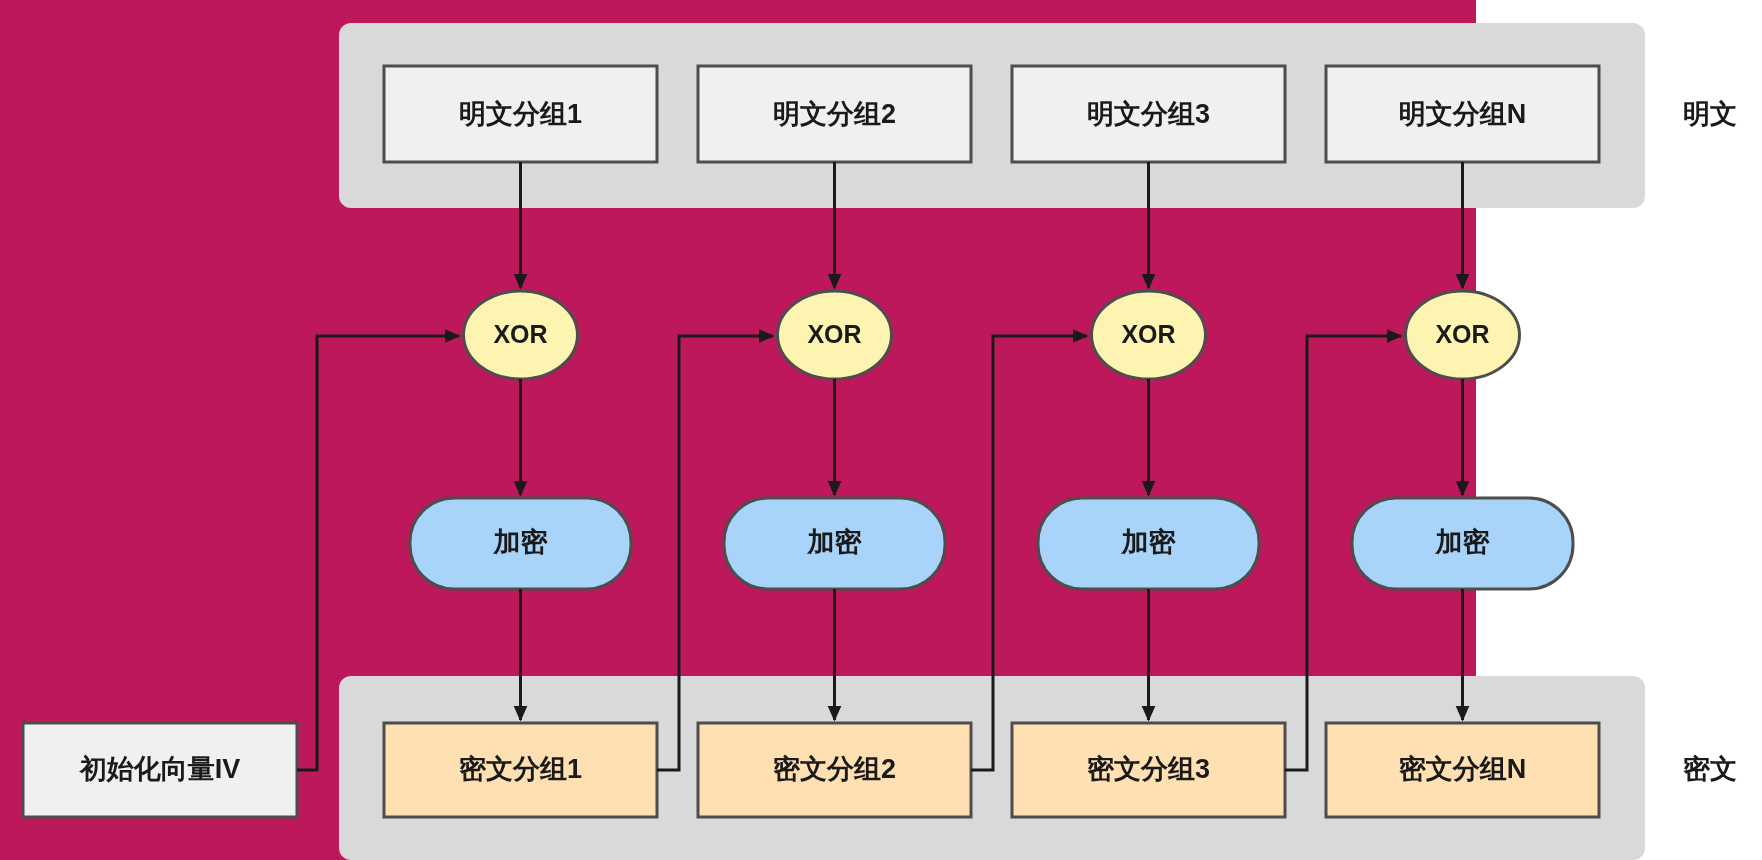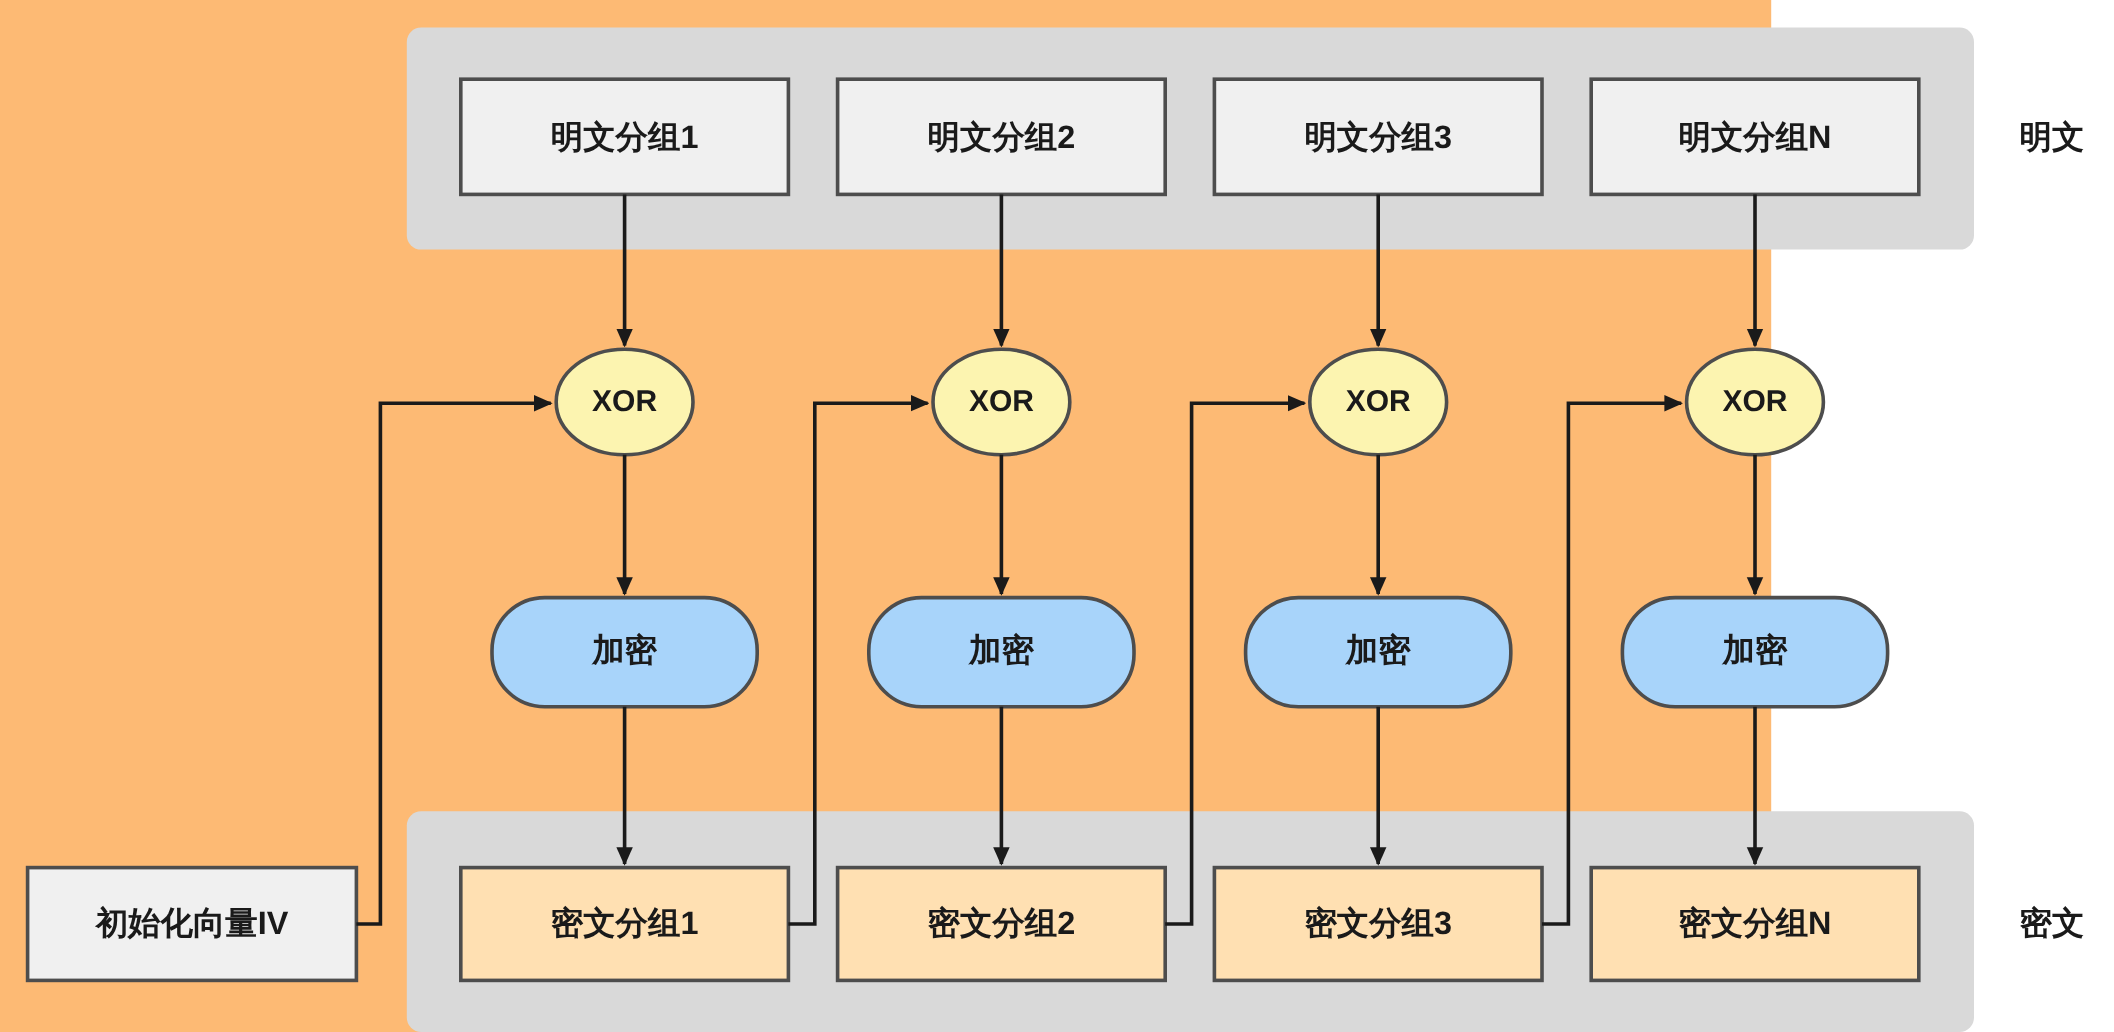--- a/index.html
+++ b/index.html
@@ -10,21 +10,21 @@
   body {
     width: 1762px;
     height: 860px;
     overflow: hidden;
     font-family: "Liberation Sans", "DejaVu Sans", sans-serif;
   }
   #canvas {
     position: relative;
     width: 1476px;
     height: 860px;
-    background: #fdba74;
+    background: #be185d;
   }
   svg#diagram {
     position: absolute;
     left: 0;
     top: 0;
     width: 1762px;
     height: 860px;
     display: block;
   }
   .band {

